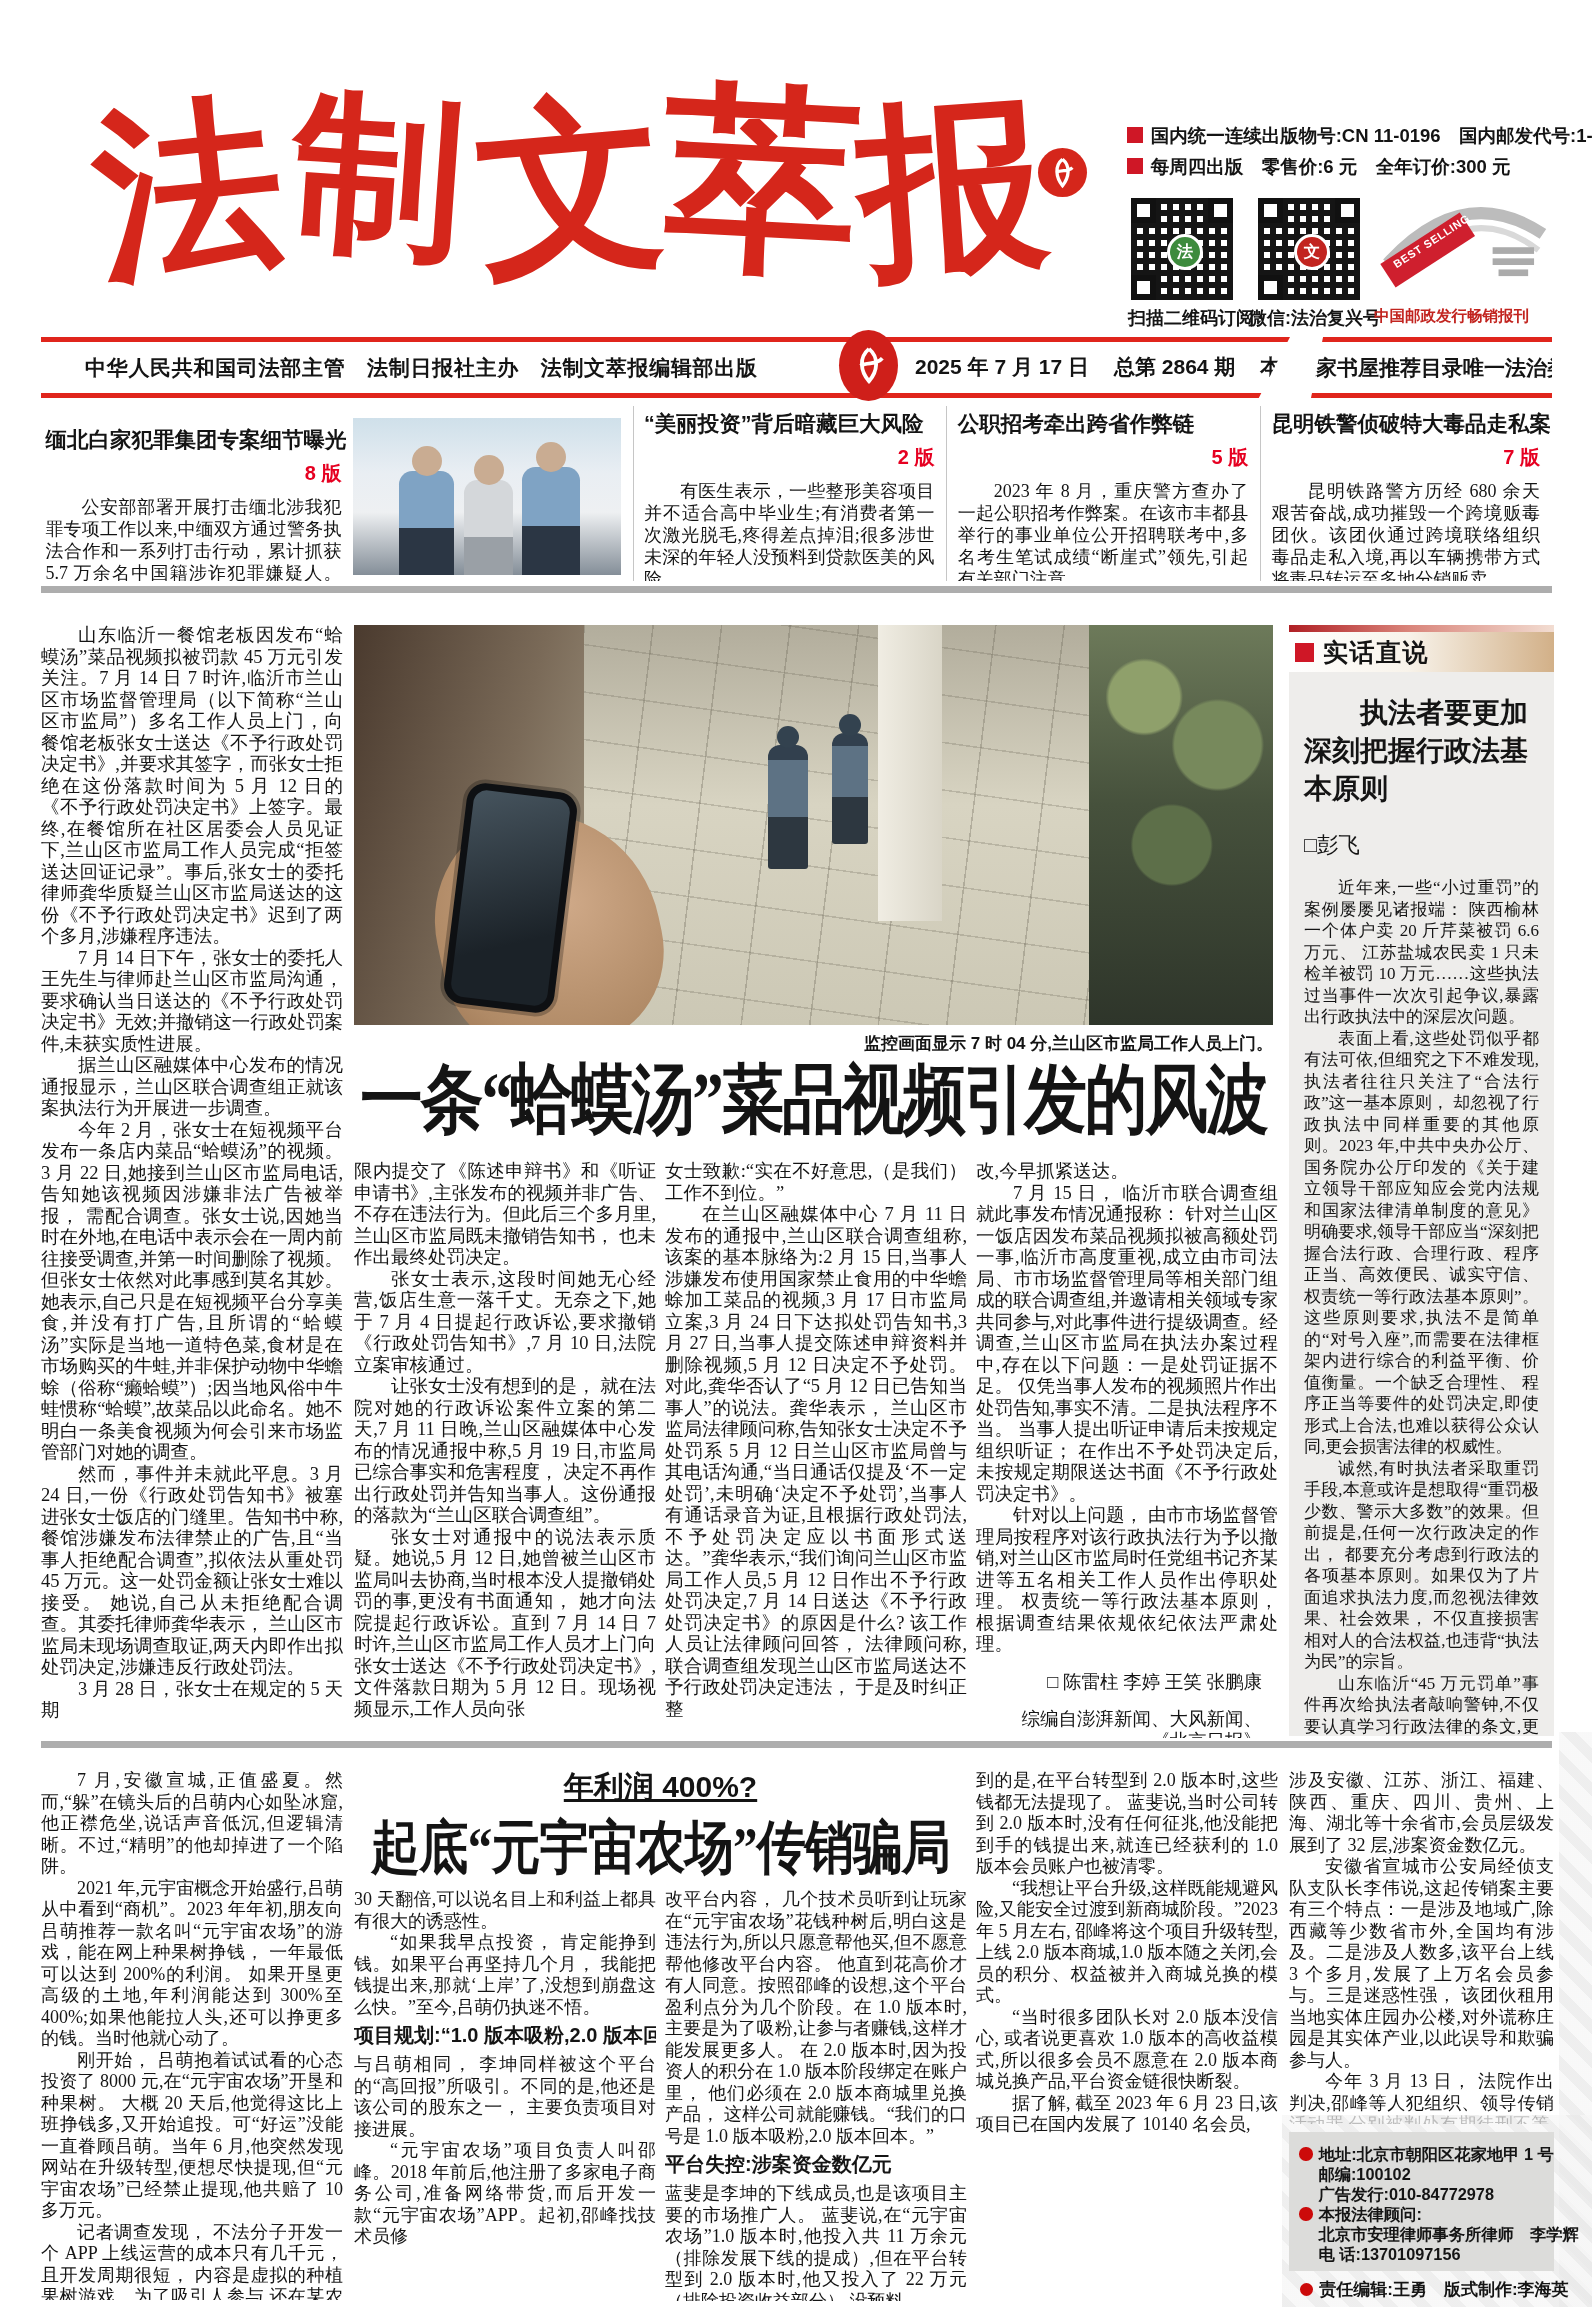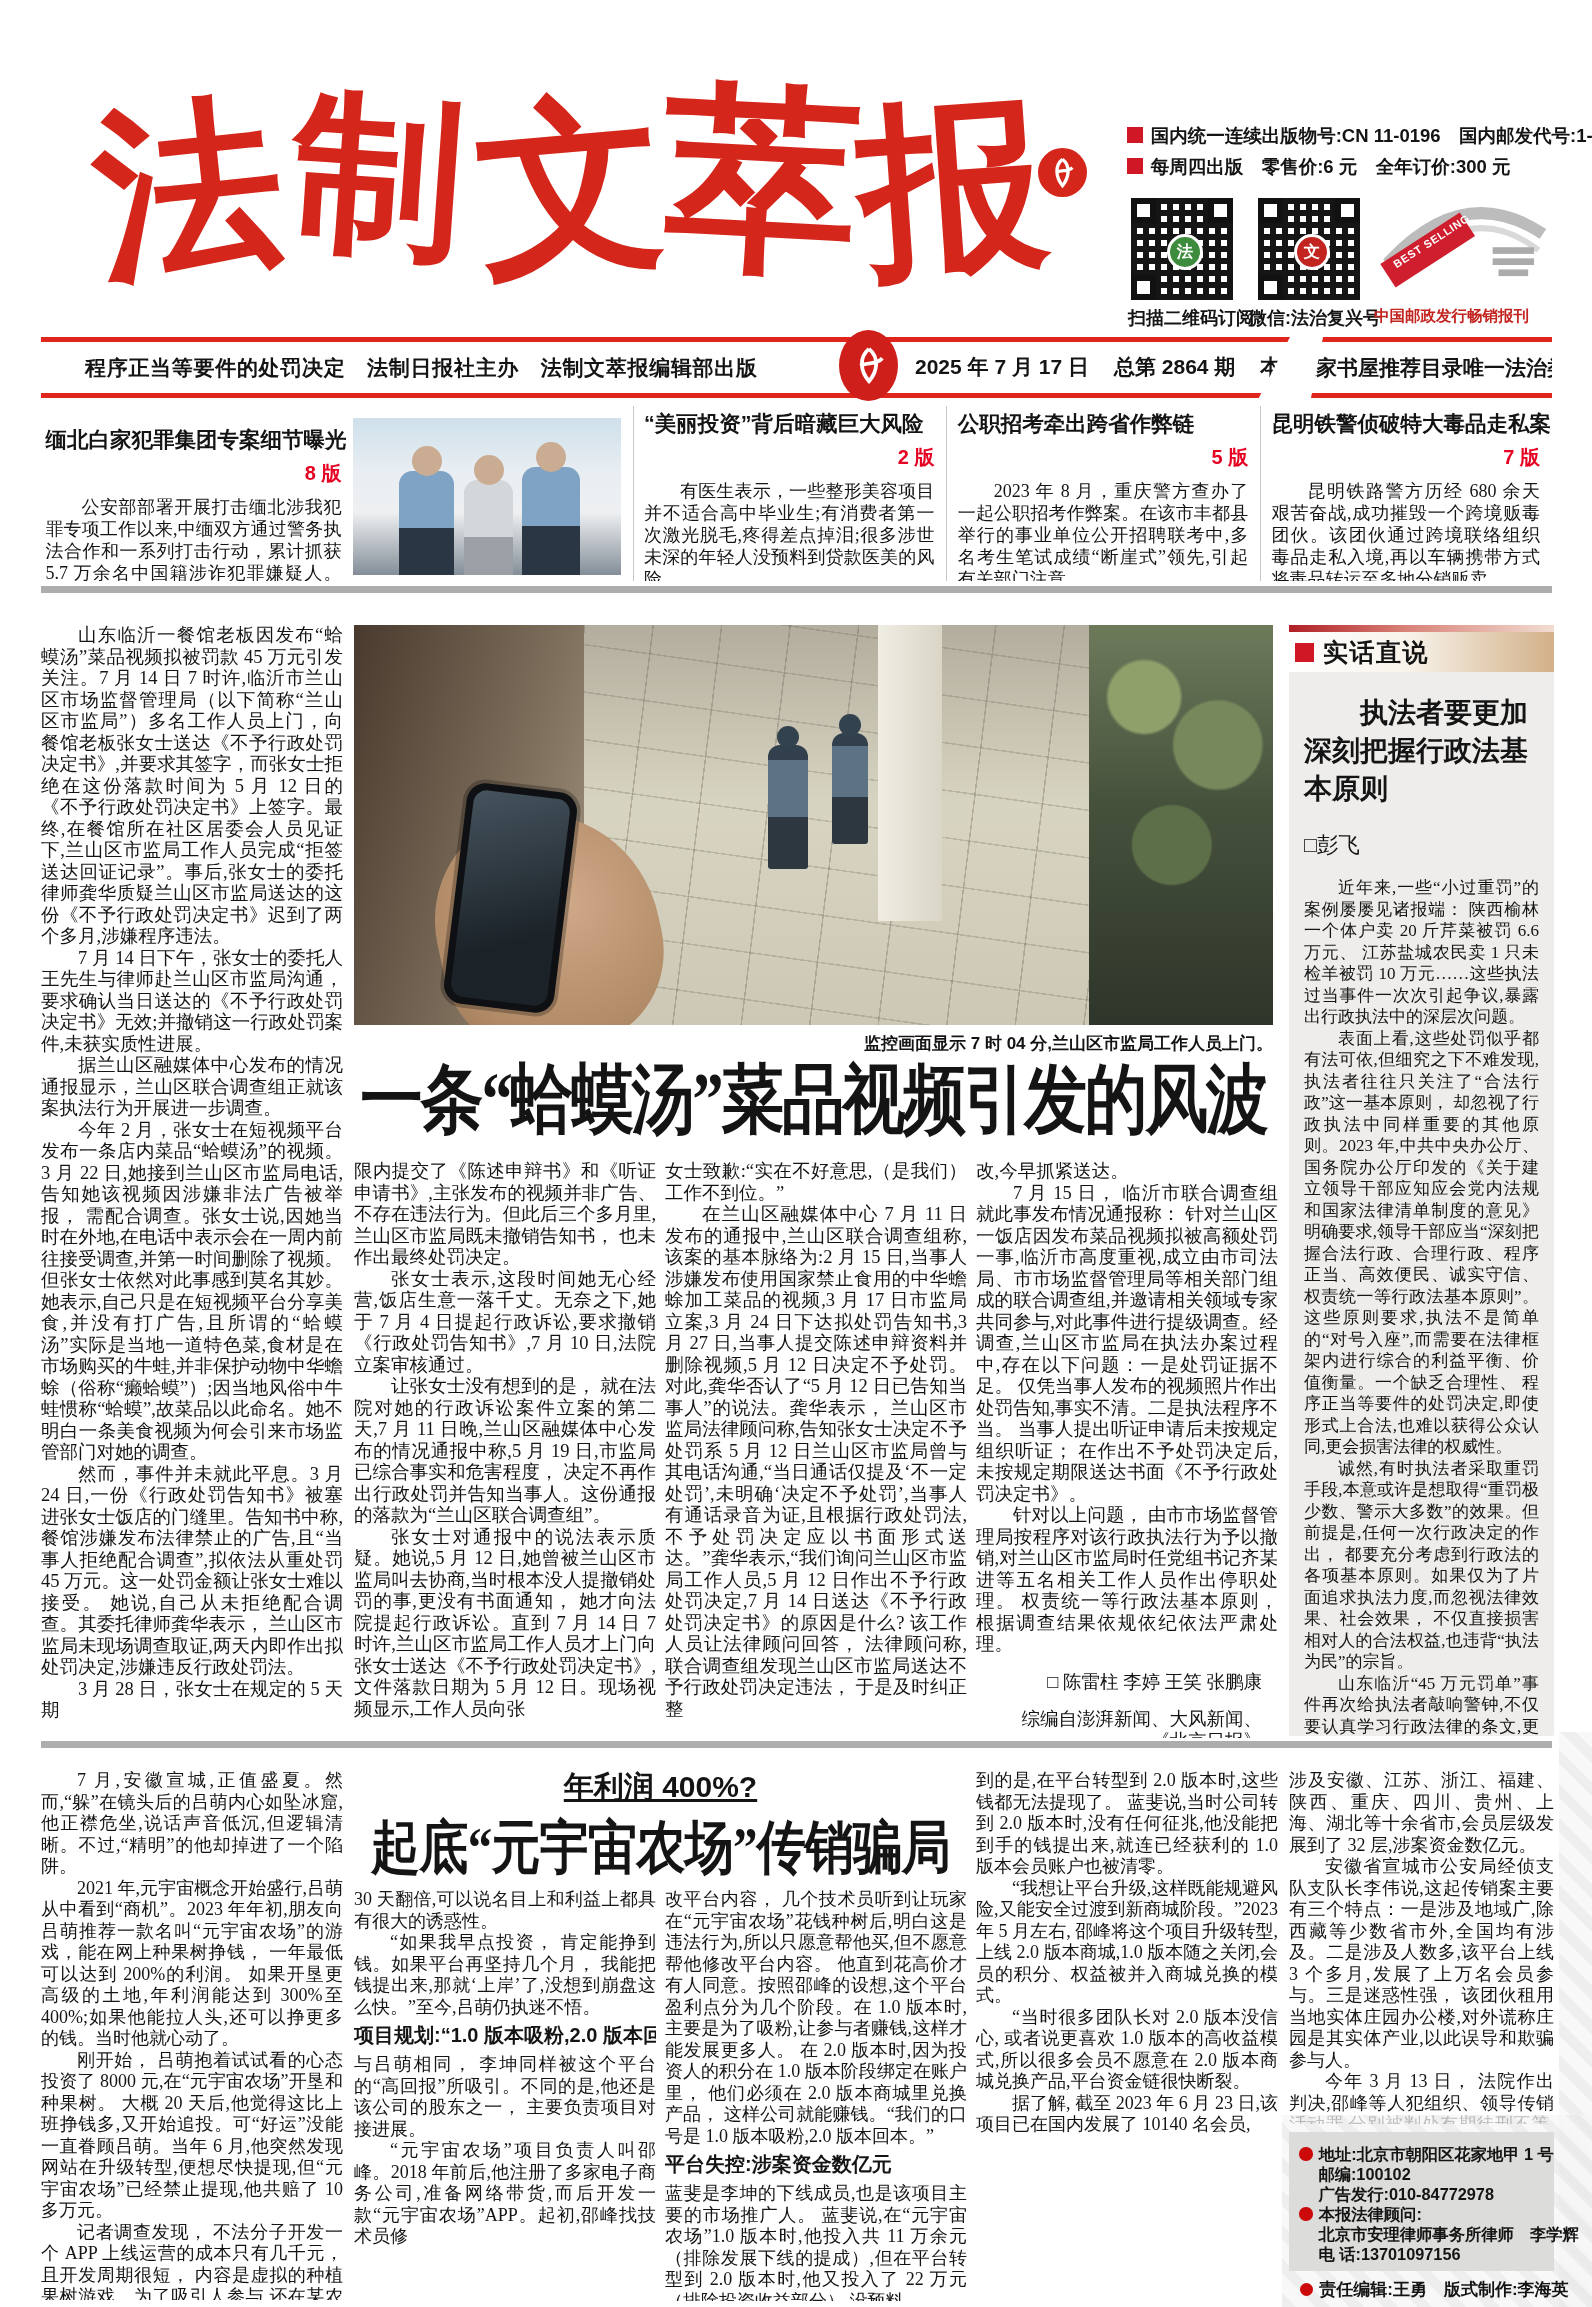--- a/index.html
+++ b/index.html
@@ -233,21 +233,21 @@
           <rect x="160" y="91" width="56" height="9"></rect>
           <rect x="168" y="106" width="40" height="9"></rect>
         </g>
     </svg>
     <span class="ribbon-label">BEST SELLING</span>
     <div class="badge-caption">中国邮政发行畅销报刊</div>
   </div>
 
   <div id="infobar">
     <div class="bar-main">
-      <span class="organizer">程序正当等要件的处罚决定　法制日报社主办　法制文萃报编辑部出版</span>
+      <span class="organizer">中华人民共和国司法部主管　法制日报社主办　法制文萃报编辑部出版</span>
       <div class="date-issue">
         <span>2025 年 7 月 17 日</span>
         <span>总第 2864 期</span>
         <span>本期 8 版</span>
       </div>
     </div>
     <div class="bar-logo">
       <svg viewBox="0 0 40 40">
           <path d="M20 3 C9 12, 11 27, 20 37 C29 27, 31 12, 20 3 M11 21 C19 16, 27 21, 34 13" stroke="#fff" stroke-width="4" fill="none"></path>
         </svg>

